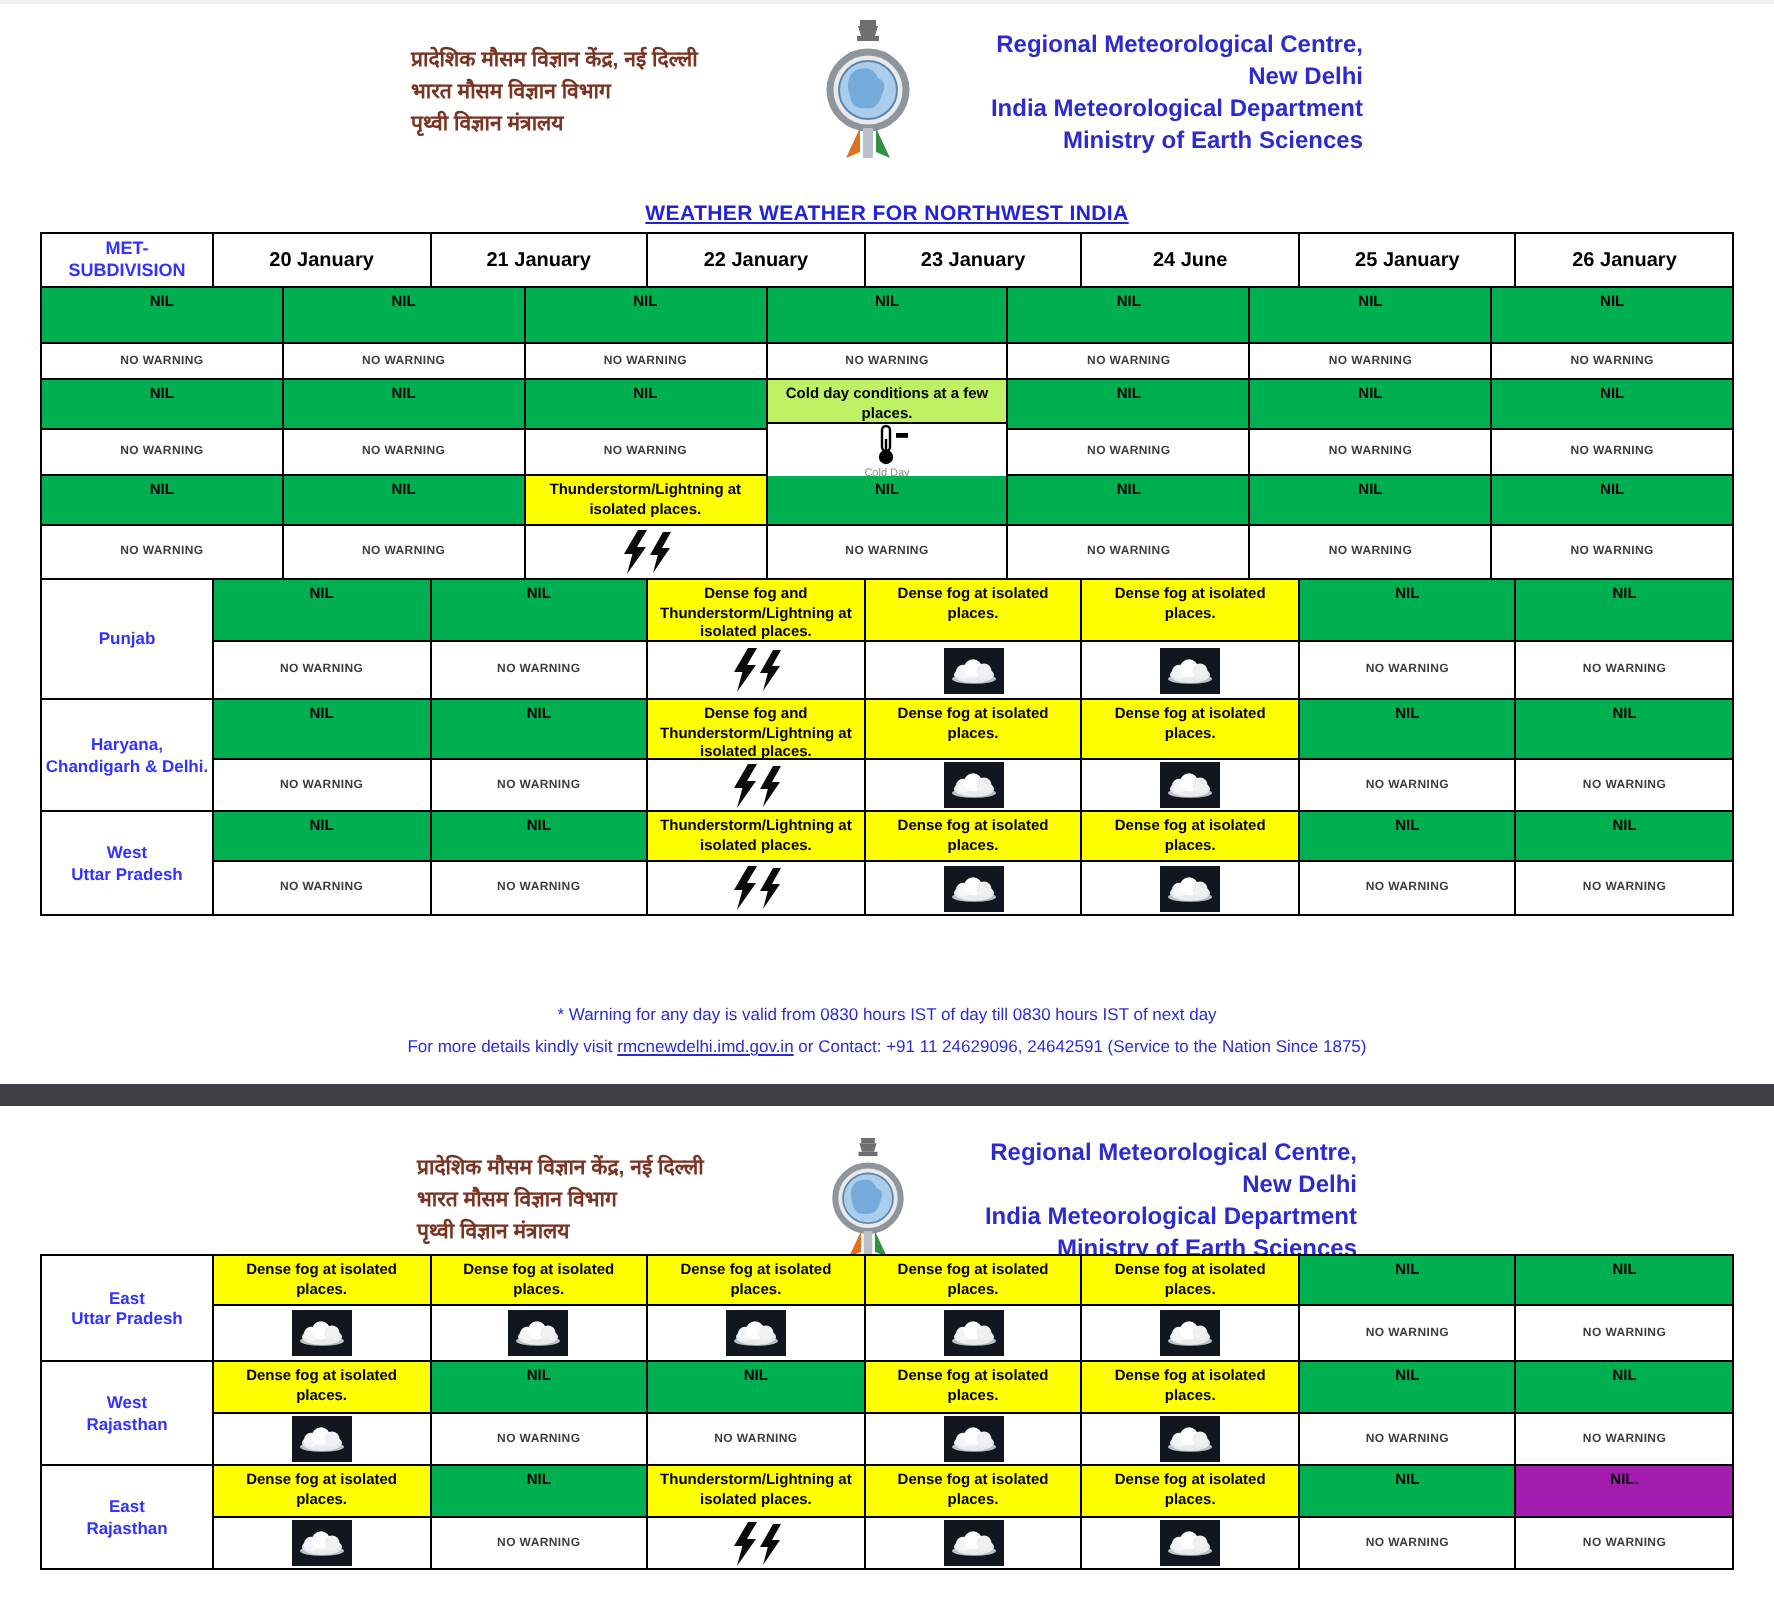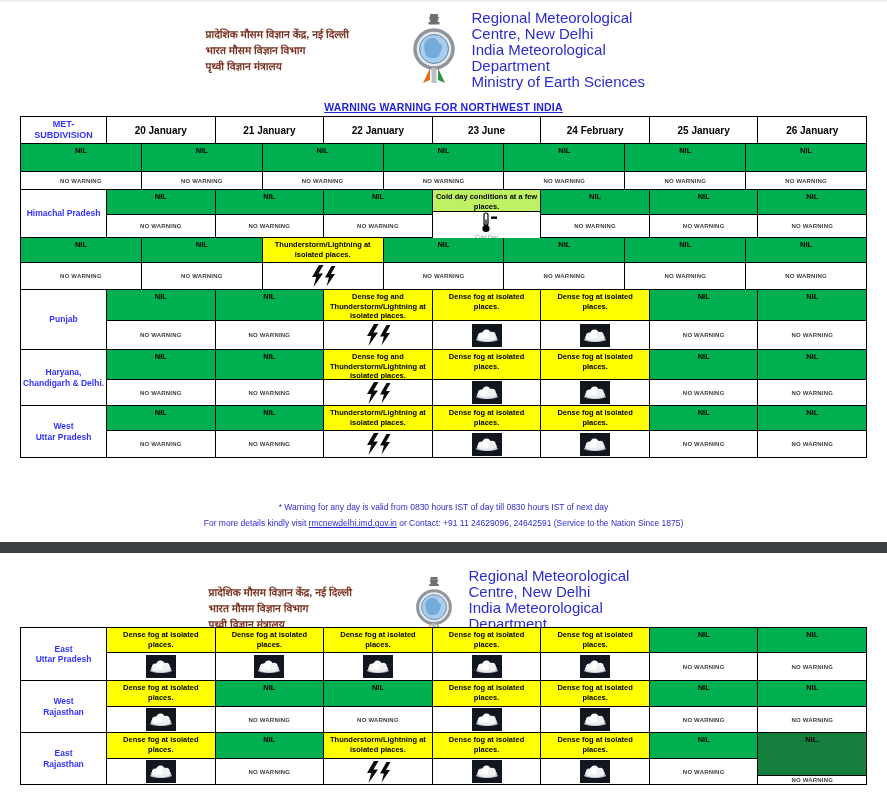--- a/index.html
+++ b/index.html
@@ -2,21 +2,21 @@
 <html><head>
 <meta charset="utf-8">
 <style>
   html,body{margin:0;padding:0;background:#fff;}
   .page{position:relative;width:887px;height:802px;background:#fff;overflow:hidden;
         font-family:"Liberation Sans",sans-serif;border-top:2px solid #f0f0f0;box-sizing:border-box;}
 
   
   .org-header{position:absolute;left:0;width:100%;display:flex;justify-content:center;align-items:center;gap:14px;}
   .hindi-block{width:190px;text-align:left;color:#7a3423;font-weight:bold;font-size:10.5px;line-height:16px;}
-  .english-block{width:210px;text-align:left;color:#2b2bd0;font-weight:normal;font-size:15px;line-height:16px;}
+  .english-block{width:210px;text-align:right;color:#2b2bd0;font-weight:bold;font-size:12px;line-height:16px;}
   .logo{flex:0 0 auto;}
 
   .issue{position:absolute;top:74px;right:8px;width:240px;text-align:center;color:#1f1fd6;
          font-weight:bold;font-size:9px;line-height:11.5px;}
   .doc-title{position:absolute;top:99px;left:0;width:100%;text-align:center;color:#2222d8;
          font-weight:bold;font-size:10.5px;text-decoration:underline;letter-spacing:.2px;}
 
   
   .warn-table{position:absolute;left:20px;width:847px;border:1.4px solid #000;box-sizing:border-box;background:#fff;}
   .trow{display:flex;border-top:1px solid #000;box-sizing:border-box;}
@@ -67,31 +67,31 @@
       <rect x="21.5" y="54" width="5" height="15" fill="#b9c0c6"></rect>
     </svg>
     <div class="english-block">
       <div>Regional Meteorological Centre, New Delhi</div>
       <div>India Meteorological Department</div>
       <div>Ministry of Earth Sciences</div>
     </div>
   </div>
 
 
-  <div class="doc-title">WARNING WARNING FOR NORTHWEST INDIA</div>
+  <div class="doc-title">WEATHER WEATHER FOR NORTHWEST INDIA</div>
 
   <div class="warn-table" id="table1" style="top:114px;">
       <div class="trow" style="height:26px">
         <div class="hcell name">MET-
 SUBDIVISION</div>
         <div class="hcell">20 January</div>
         <div class="hcell">21 January</div>
         <div class="hcell">22 January</div>
-        <div class="hcell">23 June</div>
-        <div class="hcell">24 February</div>
+        <div class="hcell">23 January</div>
+        <div class="hcell">24 June</div>
         <div class="hcell">25 January</div>
         <div class="hcell">26 January</div>
       </div>
       <div class="trow" style="height:46px">
         <div class="dcol">
           <div class="wcell" style="height:28px;background:#00b050">NIL</div>
           <div class="scell">
             <span class="nowarn">NO WARNING</span>
           </div>
         </div>
@@ -126,21 +126,20 @@
           </div>
         </div>
         <div class="dcol">
           <div class="wcell" style="height:28px;background:#00b050">NIL</div>
           <div class="scell">
             <span class="nowarn">NO WARNING</span>
           </div>
         </div>
       </div>
       <div class="trow" style="height:48px">
-        <div class="ncell">Himachal Pradesh</div>
         <div class="dcol">
           <div class="wcell" style="height:25px;background:#00b050">NIL</div>
           <div class="scell">
             <span class="nowarn">NO WARNING</span>
           </div>
         </div>
         <div class="dcol">
           <div class="wcell" style="height:25px;background:#00b050">NIL</div>
           <div class="scell">
             <span class="nowarn">NO WARNING</span>
@@ -659,21 +658,21 @@
             </svg>
           </div>
         </div>
         <div class="dcol">
           <div class="wcell" style="height:26px;background:#00b050">NIL</div>
           <div class="scell">
             <span class="nowarn">NO WARNING</span>
           </div>
         </div>
         <div class="dcol">
-          <div class="wcell" style="height:43px;background:#15803d">NIL.</div>
+          <div class="wcell" style="height:26px;background:#a21caf">NIL.</div>
           <div class="scell">
             <span class="nowarn">NO WARNING</span>
           </div>
         </div>
       </div>
     </div>
 
 </div>
 
 </body></html>

